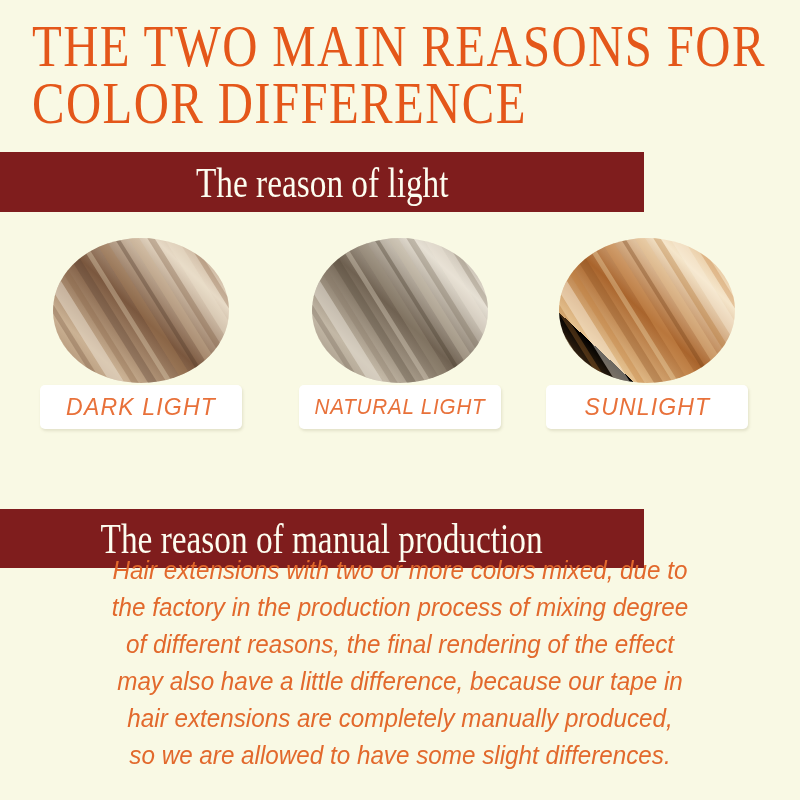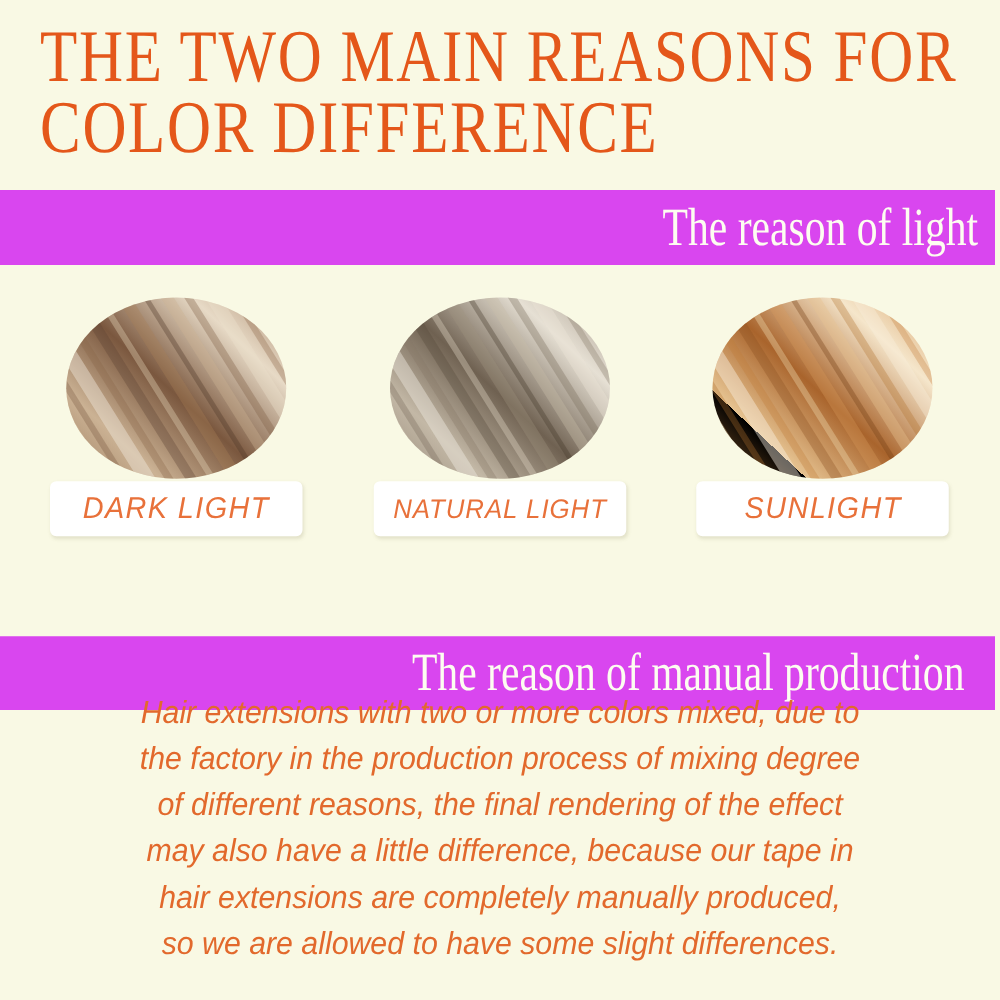--- a/index.html
+++ b/index.html
@@ -37,25 +37,25 @@
     font-weight: 400;
     transform: scaleX(0.92) scaleY(1.12);
     transform-origin: center top;
     white-space: nowrap;
   }
 
   
   .band {
     position: absolute;
     left: 0;
-    width: 796px;
-    background: #d946ef;
+    width: 644px;
+    background: #7f1d1d;
     display: flex;
     align-items: center;
-    justify-content: flex-end;
+    justify-content: center;
     box-sizing: border-box;
   }
   .band-1 { top: 152px; height: 60px; }
   .band-2 { top: 475px; height: 59px; margin-top: 34px; }
 
   .band-text {
     font-family: "Liberation Serif", "DejaVu Serif", serif;
     color: #fdfdf0;
     font-weight: 400;
     white-space: nowrap;
@@ -73,21 +73,21 @@
     height: 200px;
   }
   .swatch {
     position: absolute;
     top: 0;
     width: 255px;
     height: 200px;
   }
   .swatch-1 { left: 13px; }
   .swatch-2 { left: 272px; text-decoration: underline; }
-  .swatch-3 { left: 530px; }
+  .swatch-3 { left: 519px; }
 
   .hair-ellipse {
     position: absolute;
     top: 5px;
     left: 40px;
     width: 176px;
     height: 145px;
     border-radius: 50%;
     overflow: hidden;
   }

